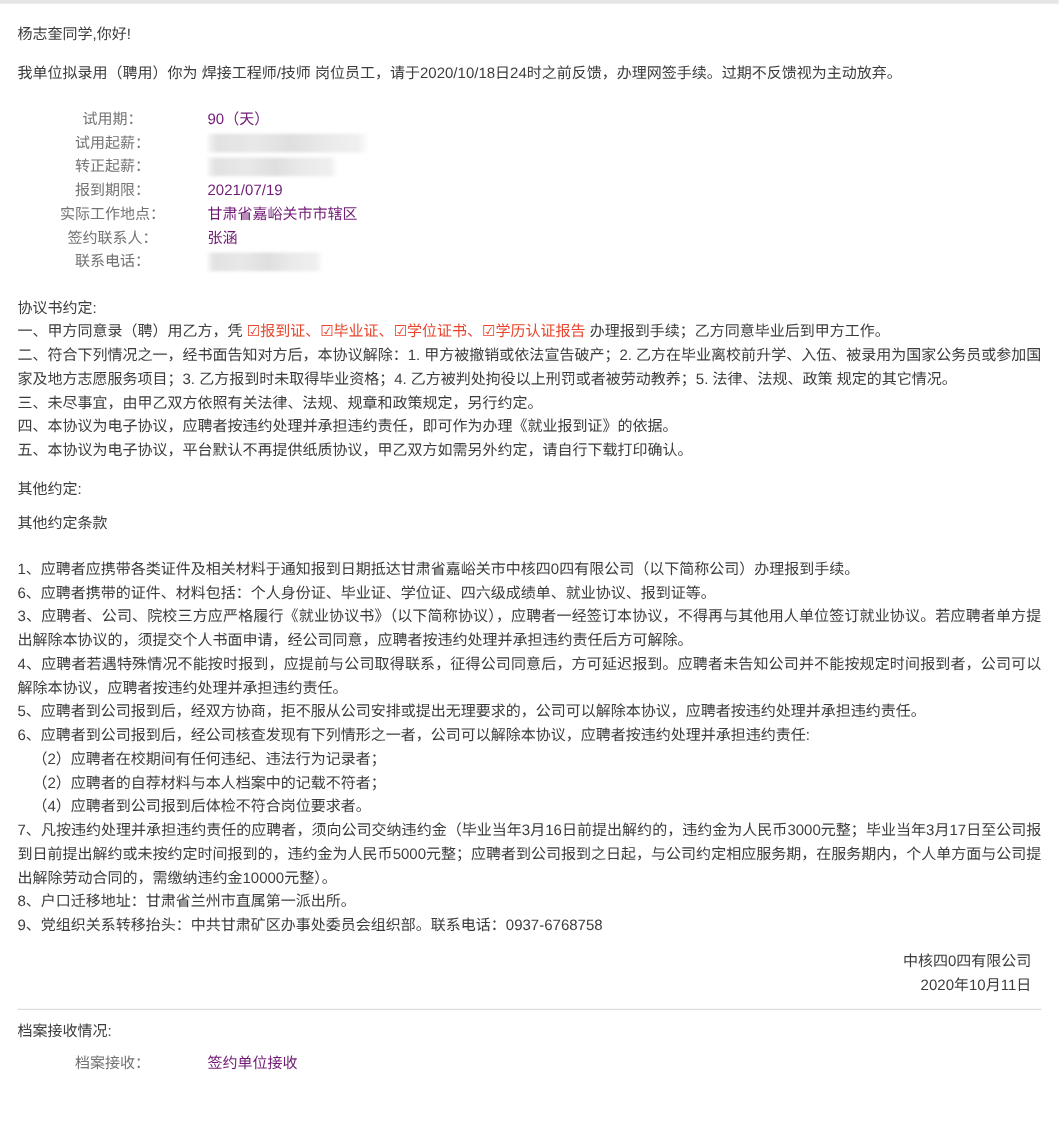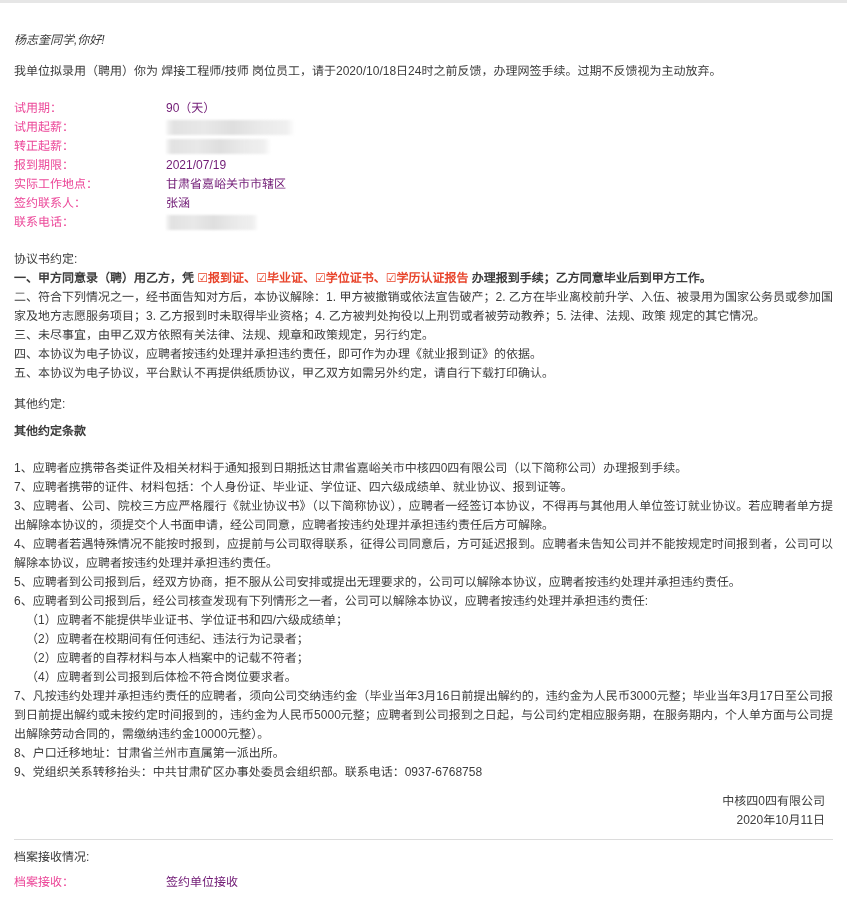--- a/index.html
+++ b/index.html
@@ -27,26 +27,24 @@
   }
   .topbar {
     position: absolute;
     top: 0; left: 0;
     width: 847px;
     height: 3px;
     background: #e6e6e6;
   }
   .para {
     line-height: 19px;
-    font-weight: bold;
   }
   .greet {
-    padding-top: 30px;
+    padding-top: 17px;
     line-height: 20px;
-    font-style: italic;
   }
   .intro {
     padding-top: 11px;
     line-height: 20px;
   }
   .spacer-18 { height: 18px; }
   .spacer-12 { height: 12px; }
   .spacer-10 { height: 10px; }
   .spacer-8  { height: 8px; }
   .spacer-6  { height: 6px; }
@@ -54,21 +52,22 @@
   
   .field {
     display: flex;
     align-items: flex-start;
     line-height: 19px;
     height: 19px;
   }
   .field .lbl {
     width: 152px;
     flex: 0 0 152px;
-    color: #ec4899;
+    color: #737373;
+    text-align: center;
   }
   .field .val {
     flex: 1 1 auto;
     color: #701a75;
   }
 
   
   .redacted {
     display: inline-block;
     height: 15px;
@@ -206,27 +205,26 @@
     <div class="sec-head">其他约定:</div>
     <div class="spacer-8"></div>
     <div class="para">其他约定条款</div>
   </div>
 
   <div class="spacer-18"></div>
 
   <div>
 
     <div class="clause">1、应聘者应携带各类证件及相关材料于通知报到日期抵达甘肃省嘉峪关市中核四0四有限公司（以下简称公司）办理报到手续。</div>
-    <div class="clause">7、应聘者携带的证件、材料包括：个人身份证、毕业证、学位证、四六级成绩单、就业协议、报到证等。</div>
+    <div class="clause">6、应聘者携带的证件、材料包括：个人身份证、毕业证、学位证、四六级成绩单、就业协议、报到证等。</div>
     <div class="clause">3、应聘者、公司、院校三方应严格履行《就业协议书》（以下简称协议），应聘者一经签订本协议，不得再与其他用人单位签订就业协议。若应聘者单方提出解除本协议的，须提交个人书面申请，经公司同意，应聘者按违约处理并承担违约责任后方可解除。</div>
     <div class="clause">4、应聘者若遇特殊情况不能按时报到，应提前与公司取得联系，征得公司同意后，方可延迟报到。应聘者未告知公司并不能按规定时间报到者，公司可以解除本协议，应聘者按违约处理并承担违约责任。</div>
     <div class="clause">5、应聘者到公司报到后，经双方协商，拒不服从公司安排或提出无理要求的，公司可以解除本协议，应聘者按违约处理并承担违约责任。</div>
     <div class="clause">6、应聘者到公司报到后，经公司核查发现有下列情形之一者，公司可以解除本协议，应聘者按违约处理并承担违约责任:</div>
 
-    <div class="sub">（1）应聘者不能提供毕业证书、学位证书和四/六级成绩单；</div>
     <div class="sub">（2）应聘者在校期间有任何违纪、违法行为记录者；</div>
     <div class="sub">（2）应聘者的自荐材料与本人档案中的记载不符者；</div>
     <div class="sub">（4）应聘者到公司报到后体检不符合岗位要求者。</div>
 
     <div class="clause"><span>7、凡按违约处理并承担违约责任的应聘者，须向公司交纳违约金（毕业当年3月16日前提出解约的，违约金为人民币</span><span class="redb">3000元</span><span>整；毕业当年3月17日至公司报到日前提出解约或未按约定时间报到的，违约金为人民币</span><span class="redb">5000元</span><span>整；应聘者到公司报到之日起，与公司约定相应服务期，在服务期内，个人单方面与公司提出解除劳动合同的，需缴纳违约金10000元整）。</span></div>
 
     <div class="clause">8、户口迁移地址：甘肃省兰州市直属第一派出所。</div>
     <div class="clause">9、党组织关系转移抬头：中共甘肃矿区办事处委员会组织部。联系电话：0937-6768758</div>
 
   </div>

